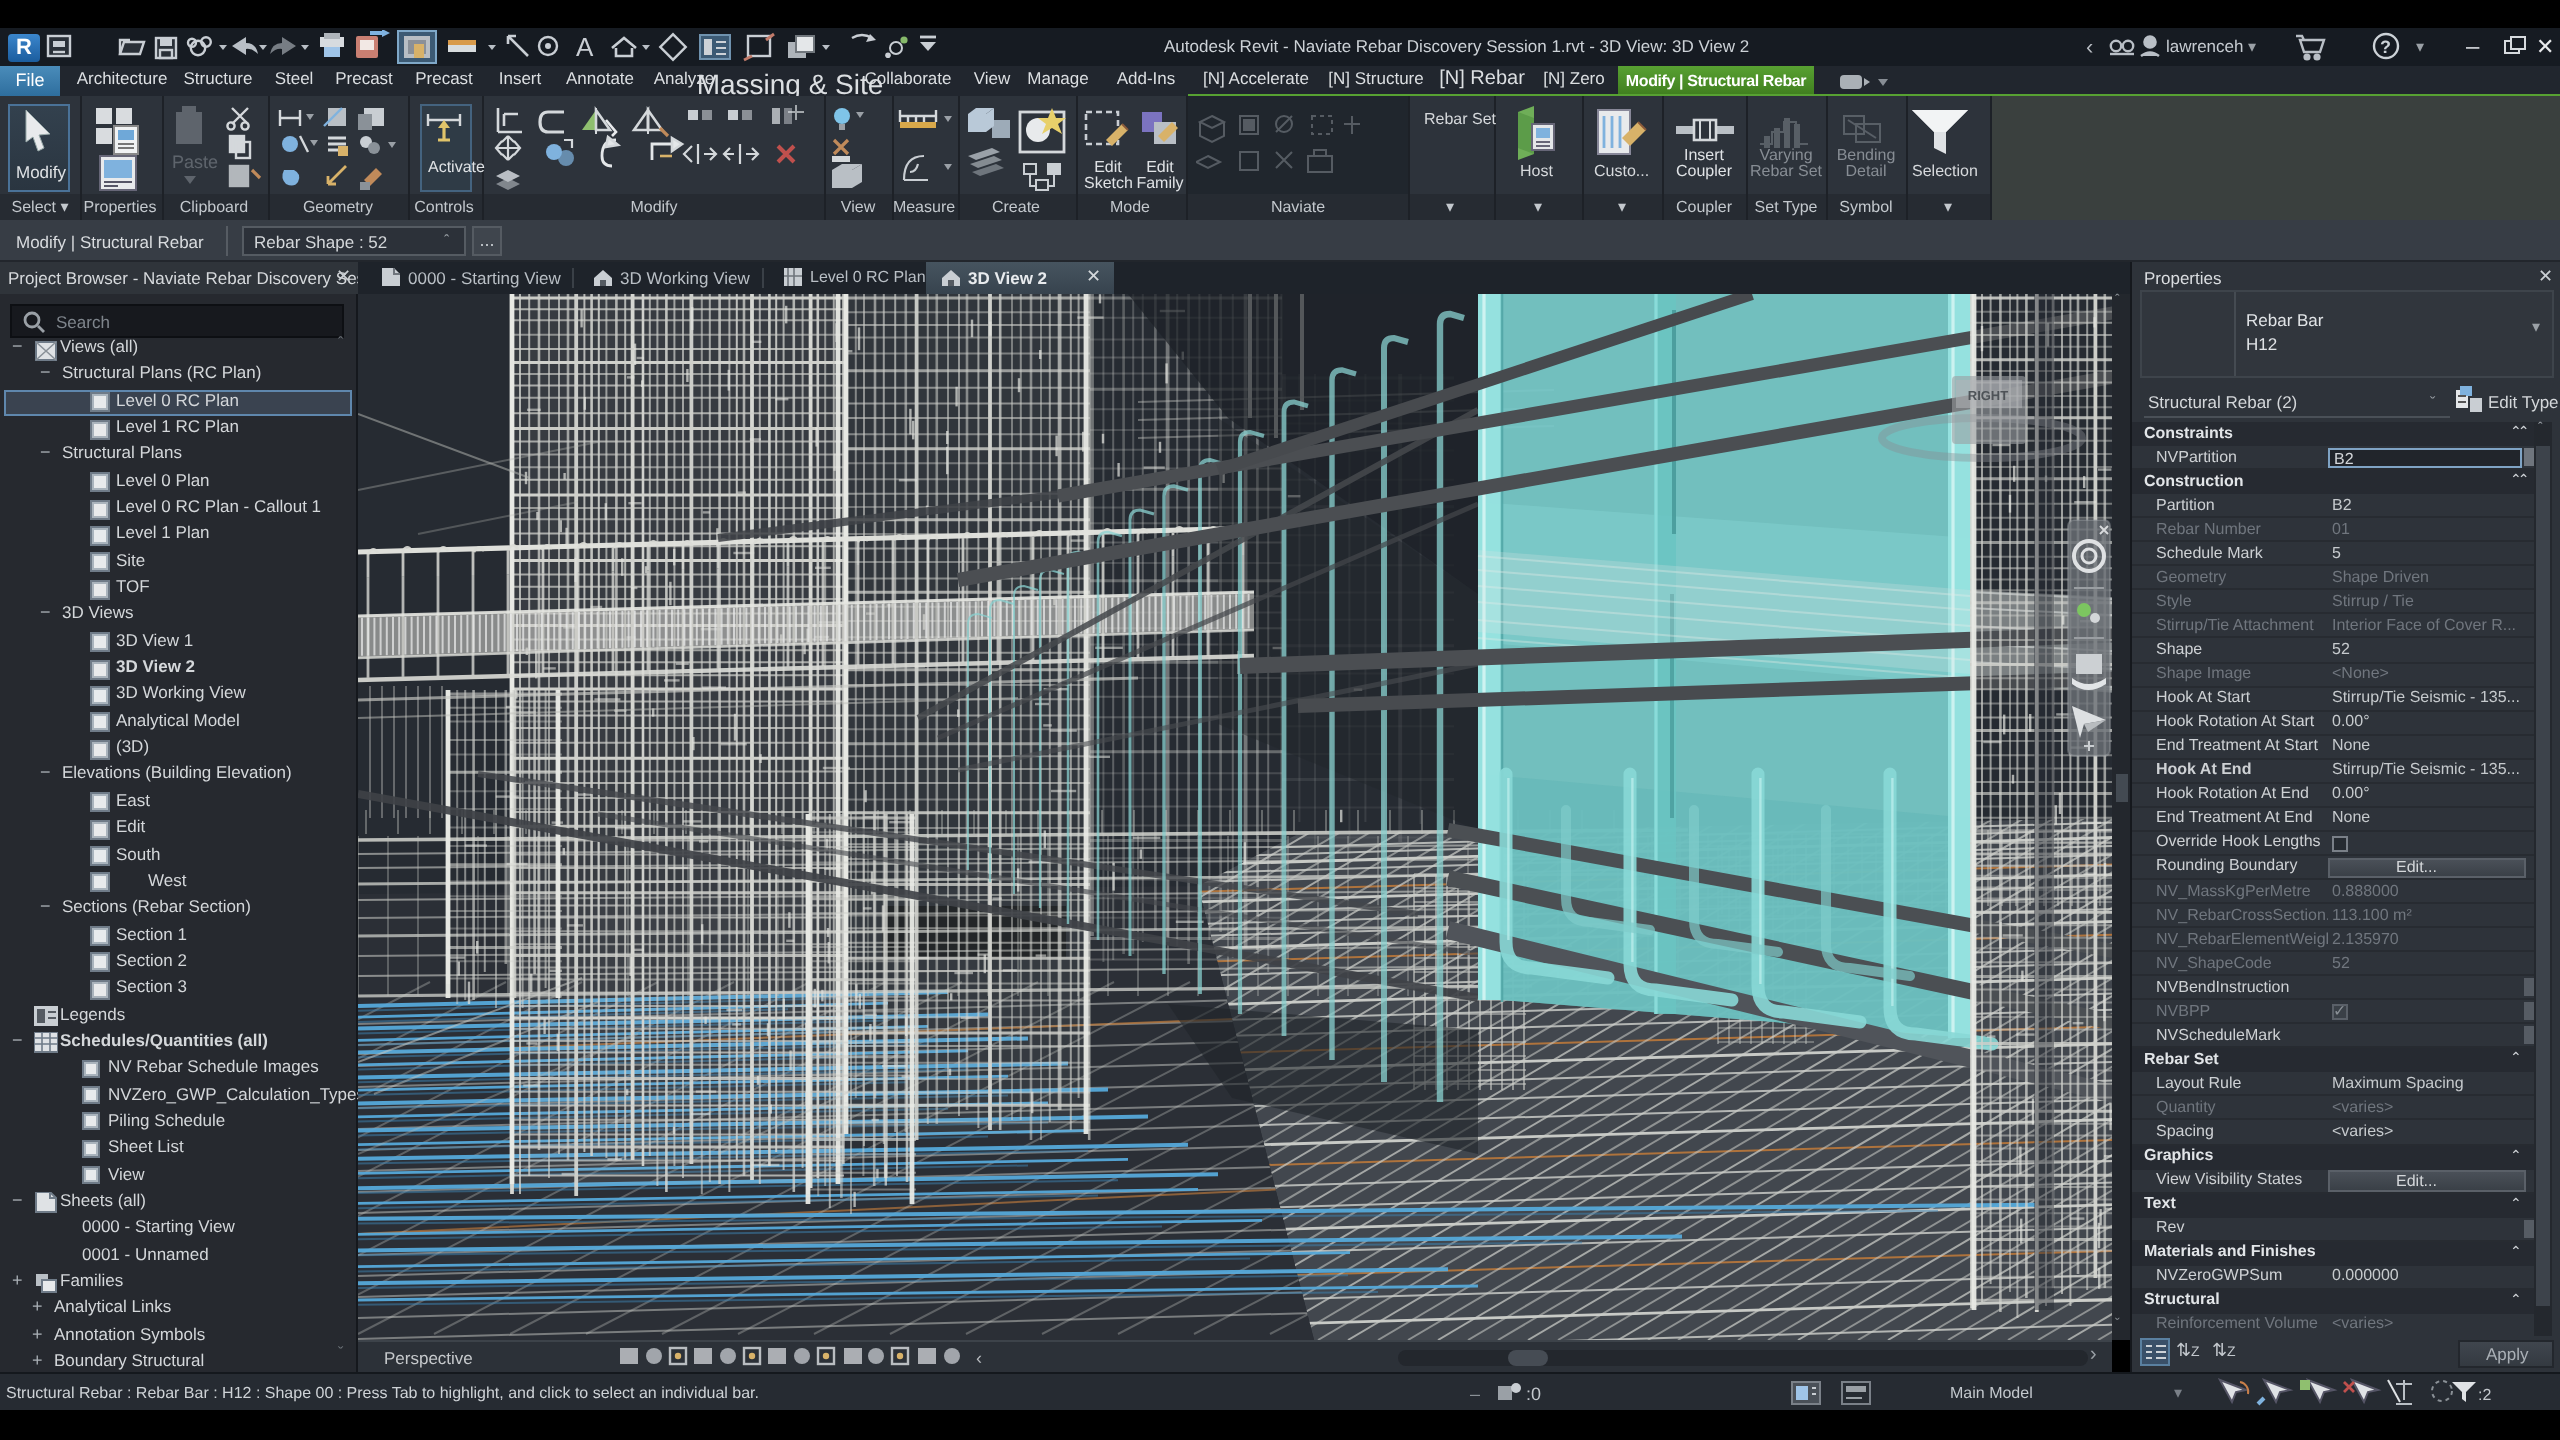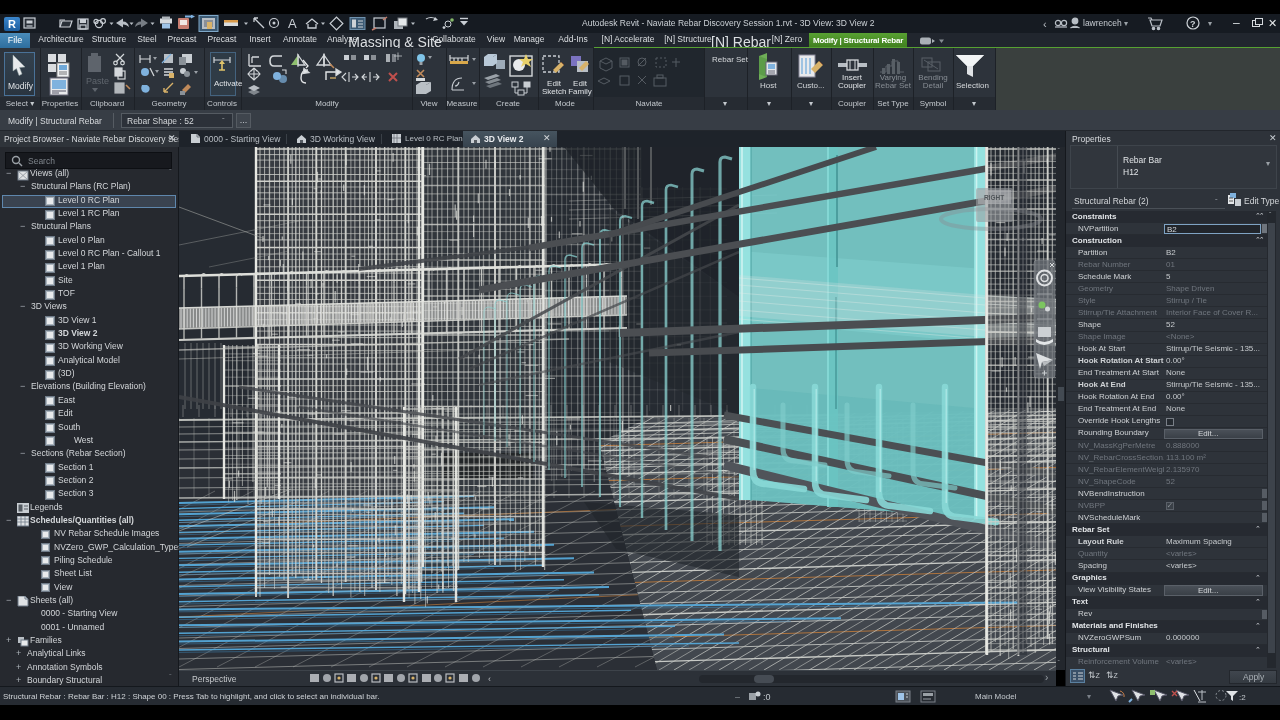--- a/index.html
+++ b/index.html
@@ -107,21 +107,21 @@
       <div class="abs txt" style="left:260px;top:1px;transform:translateX(-50%);font-size:8.5px;color:#dcdfe2;">Insert</div>
       <div class="abs txt" style="left:300px;top:1px;transform:translateX(-50%);font-size:8.5px;color:#dcdfe2;text-align:center;">Annotate</div>
       <div class="abs txt" style="left:342px;top:1px;transform:translateX(-50%);font-size:8.5px;color:#dcdfe2;">Analyze</div>
       <div class="abs txt" style="left:395px;top:1px;transform:translateX(-50%);font-size:14px;color:#dcdfe2;">Massing &amp; Site</div>
       <div class="abs txt" style="left:454px;top:1px;transform:translateX(-50%);font-size:8.5px;color:#dcdfe2;">Collaborate</div>
       <div class="abs txt" style="left:496px;top:1px;transform:translateX(-50%);font-size:8.5px;color:#dcdfe2;">View</div>
       <div class="abs txt" style="left:529px;top:1px;transform:translateX(-50%);font-size:8.5px;color:#dcdfe2;">Manage</div>
       <div class="abs txt" style="left:573px;top:1px;transform:translateX(-50%);font-size:8.5px;color:#dcdfe2;">Add-Ins</div>
       <div class="abs txt" style="left:628px;top:1px;transform:translateX(-50%);font-size:8.5px;color:#dcdfe2;">[N] Accelerate</div>
       <div class="abs txt" style="left:688px;top:1px;transform:translateX(-50%);font-size:8.5px;color:#dcdfe2;">[N] Structure</div>
-      <div class="abs txt" style="left:741px;top:1px;transform:translateX(-50%);font-size:14px;color:#dcdfe2;">[N] Rebar</div>
+      <div class="abs txt" style="left:741px;top:1px;transform:translateX(-50%);font-size:10px;color:#dcdfe2;">[N] Rebar</div>
       <div class="abs txt" style="left:787px;top:1px;transform:translateX(-50%);font-size:8.5px;color:#dcdfe2;">[N] Zero</div>
       <div class="abs txt" style="left:809px;top:0;width:98px;height:15px;background:linear-gradient(#58a132,#3f7d1e);color:#fff;font-size:8px;font-weight:bold;letter-spacing:-0.2px;text-align:center;line-height:15px;">Modify | Structural Rebar</div>
       <svg class="abs" style="left:920px;top:4px" width="26" height="8">
         <rect x="0" y="0.5" width="11" height="7" rx="2" fill="#aab0b6"></rect>
         <polygon points="12,2 12,6 15,4" fill="#aab0b6"></polygon>
         <polygon points="19,2.5 24,2.5 21.5,6" fill="#878d94"></polygon>
       </svg>
     </div>
     <div class="abs" style="left:594px;top:46.5px;width:686px;height:2px;background:#57a132;"></div>
 <div class="abs" style="left:0;top:48px;width:1280px;height:62px;background:#2d333b;">
@@ -2068,21 +2068,21 @@
       <div class="abs" style="left:0;top:188.5px;width:201px;height:12px;background:#2e333a;border-bottom:1px solid #272b31;"></div>
       <div class="abs txt" style="left:12px;top:189.0px;font-size:8px;color:#ced1d4;width:86px;overflow:hidden;">Shape</div>
       <div class="abs txt" style="left:100px;top:189.0px;font-size:8px;color:#c6cacd;width:97px;overflow:hidden;">52</div>
       <div class="abs" style="left:0;top:200.5px;width:201px;height:12px;background:#2e333a;border-bottom:1px solid #272b31;"></div>
       <div class="abs txt" style="left:12px;top:201.0px;font-size:8px;color:#70767e;width:86px;overflow:hidden;">Shape Image</div>
       <div class="abs txt" style="left:100px;top:201.0px;font-size:8px;color:#70767e;width:97px;overflow:hidden;">&lt;None&gt;</div>
       <div class="abs" style="left:0;top:212.6px;width:201px;height:12px;background:#2e333a;border-bottom:1px solid #272b31;"></div>
       <div class="abs txt" style="left:12px;top:213.1px;font-size:8px;color:#ced1d4;width:86px;overflow:hidden;">Hook At Start</div>
       <div class="abs txt" style="left:100px;top:213.1px;font-size:8px;color:#c6cacd;width:97px;overflow:hidden;">Stirrup/Tie Seismic - 135...</div>
       <div class="abs" style="left:0;top:224.6px;width:201px;height:12px;background:#2e333a;border-bottom:1px solid #272b31;"></div>
-      <div class="abs txt" style="left:12px;top:225.1px;font-size:8px;color:#ced1d4;width:86px;overflow:hidden;font-weight:bold;">Hook Rotation At Start</div>
+      <div class="abs txt" style="left:12px;top:225.1px;font-size:8px;color:#ced1d4;width:86px;overflow:hidden;">Hook Rotation At Start</div>
       <div class="abs txt" style="left:100px;top:225.1px;font-size:8px;color:#c6cacd;width:97px;overflow:hidden;">0.00°</div>
       <div class="abs" style="left:0;top:236.7px;width:201px;height:12px;background:#2e333a;border-bottom:1px solid #272b31;"></div>
       <div class="abs txt" style="left:12px;top:237.2px;font-size:8px;color:#ced1d4;width:86px;overflow:hidden;">End Treatment At Start</div>
       <div class="abs txt" style="left:100px;top:237.2px;font-size:8px;color:#c6cacd;width:97px;overflow:hidden;">None</div>
       <div class="abs" style="left:0;top:248.7px;width:201px;height:12px;background:#2e333a;border-bottom:1px solid #272b31;"></div>
       <div class="abs txt" style="left:12px;top:249.2px;font-size:8px;color:#ced1d4;width:86px;overflow:hidden;font-weight:bold;">Hook At End</div>
       <div class="abs txt" style="left:100px;top:249.2px;font-size:8px;color:#c6cacd;width:97px;overflow:hidden;">Stirrup/Tie Seismic - 135...</div>
       <div class="abs" style="left:0;top:260.8px;width:201px;height:12px;background:#2e333a;border-bottom:1px solid #272b31;"></div>
       <div class="abs txt" style="left:12px;top:261.3px;font-size:8px;color:#ced1d4;width:86px;overflow:hidden;">Hook Rotation At End</div>
       <div class="abs txt" style="left:100px;top:261.3px;font-size:8px;color:#c6cacd;width:97px;overflow:hidden;">0.00°</div>
@@ -2116,21 +2116,21 @@
       <div class="abs" style="left:100px;top:371.2px;width:8px;height:8px;background:#3a4047;border:1px solid #5a6068;"></div>
       <div class="abs txt" style="left:100.5px;top:369.7px;font-size:8px;color:#8a9096;">✓</div>
       <div class="abs" style="left:196px;top:370.2px;width:7px;height:9px;background:#565c64;"></div>
       <div class="abs" style="left:0;top:381.3px;width:201px;height:12px;background:#2e333a;border-bottom:1px solid #272b31;"></div>
       <div class="abs txt" style="left:12px;top:381.8px;font-size:8px;color:#ced1d4;width:86px;overflow:hidden;">NVScheduleMark</div>
       <div class="abs" style="left:196px;top:382.3px;width:7px;height:9px;background:#565c64;"></div>
       <div class="abs" style="left:0;top:393.3px;width:201px;height:12px;background:#262a31;"></div>
       <div class="abs txt" style="left:6px;top:393.8px;font-size:8px;font-weight:bold;color:#e2e5e8;">Rebar Set</div>
       <div class="abs txt" style="left:189px;top:394.3px;font-size:7px;color:#cfd3d7;letter-spacing:-2px;">⌃</div>
       <div class="abs" style="left:0;top:405.4px;width:201px;height:12px;background:#2e333a;border-bottom:1px solid #272b31;"></div>
-      <div class="abs txt" style="left:12px;top:405.9px;font-size:8px;color:#ced1d4;width:86px;overflow:hidden;font-weight:bold;">Layout Rule</div>
+      <div class="abs txt" style="left:12px;top:405.9px;font-size:8px;color:#ced1d4;width:86px;overflow:hidden;">Layout Rule</div>
       <div class="abs txt" style="left:100px;top:405.9px;font-size:8px;color:#c6cacd;width:97px;overflow:hidden;">Maximum Spacing</div>
       <div class="abs" style="left:0;top:417.4px;width:201px;height:12px;background:#2e333a;border-bottom:1px solid #272b31;"></div>
       <div class="abs txt" style="left:12px;top:417.9px;font-size:8px;color:#70767e;width:86px;overflow:hidden;">Quantity</div>
       <div class="abs txt" style="left:100px;top:417.9px;font-size:8px;color:#70767e;width:97px;overflow:hidden;">&lt;varies&gt;</div>
       <div class="abs" style="left:0;top:429.5px;width:201px;height:12px;background:#2e333a;border-bottom:1px solid #272b31;"></div>
       <div class="abs txt" style="left:12px;top:430.0px;font-size:8px;color:#ced1d4;width:86px;overflow:hidden;">Spacing</div>
       <div class="abs txt" style="left:100px;top:430.0px;font-size:8px;color:#c6cacd;width:97px;overflow:hidden;">&lt;varies&gt;</div>
       <div class="abs" style="left:0;top:441.5px;width:201px;height:12px;background:#262a31;"></div>
       <div class="abs txt" style="left:6px;top:442.0px;font-size:8px;font-weight:bold;color:#e2e5e8;">Graphics</div>
       <div class="abs txt" style="left:189px;top:442.5px;font-size:7px;color:#cfd3d7;letter-spacing:-2px;">⌃</div>

